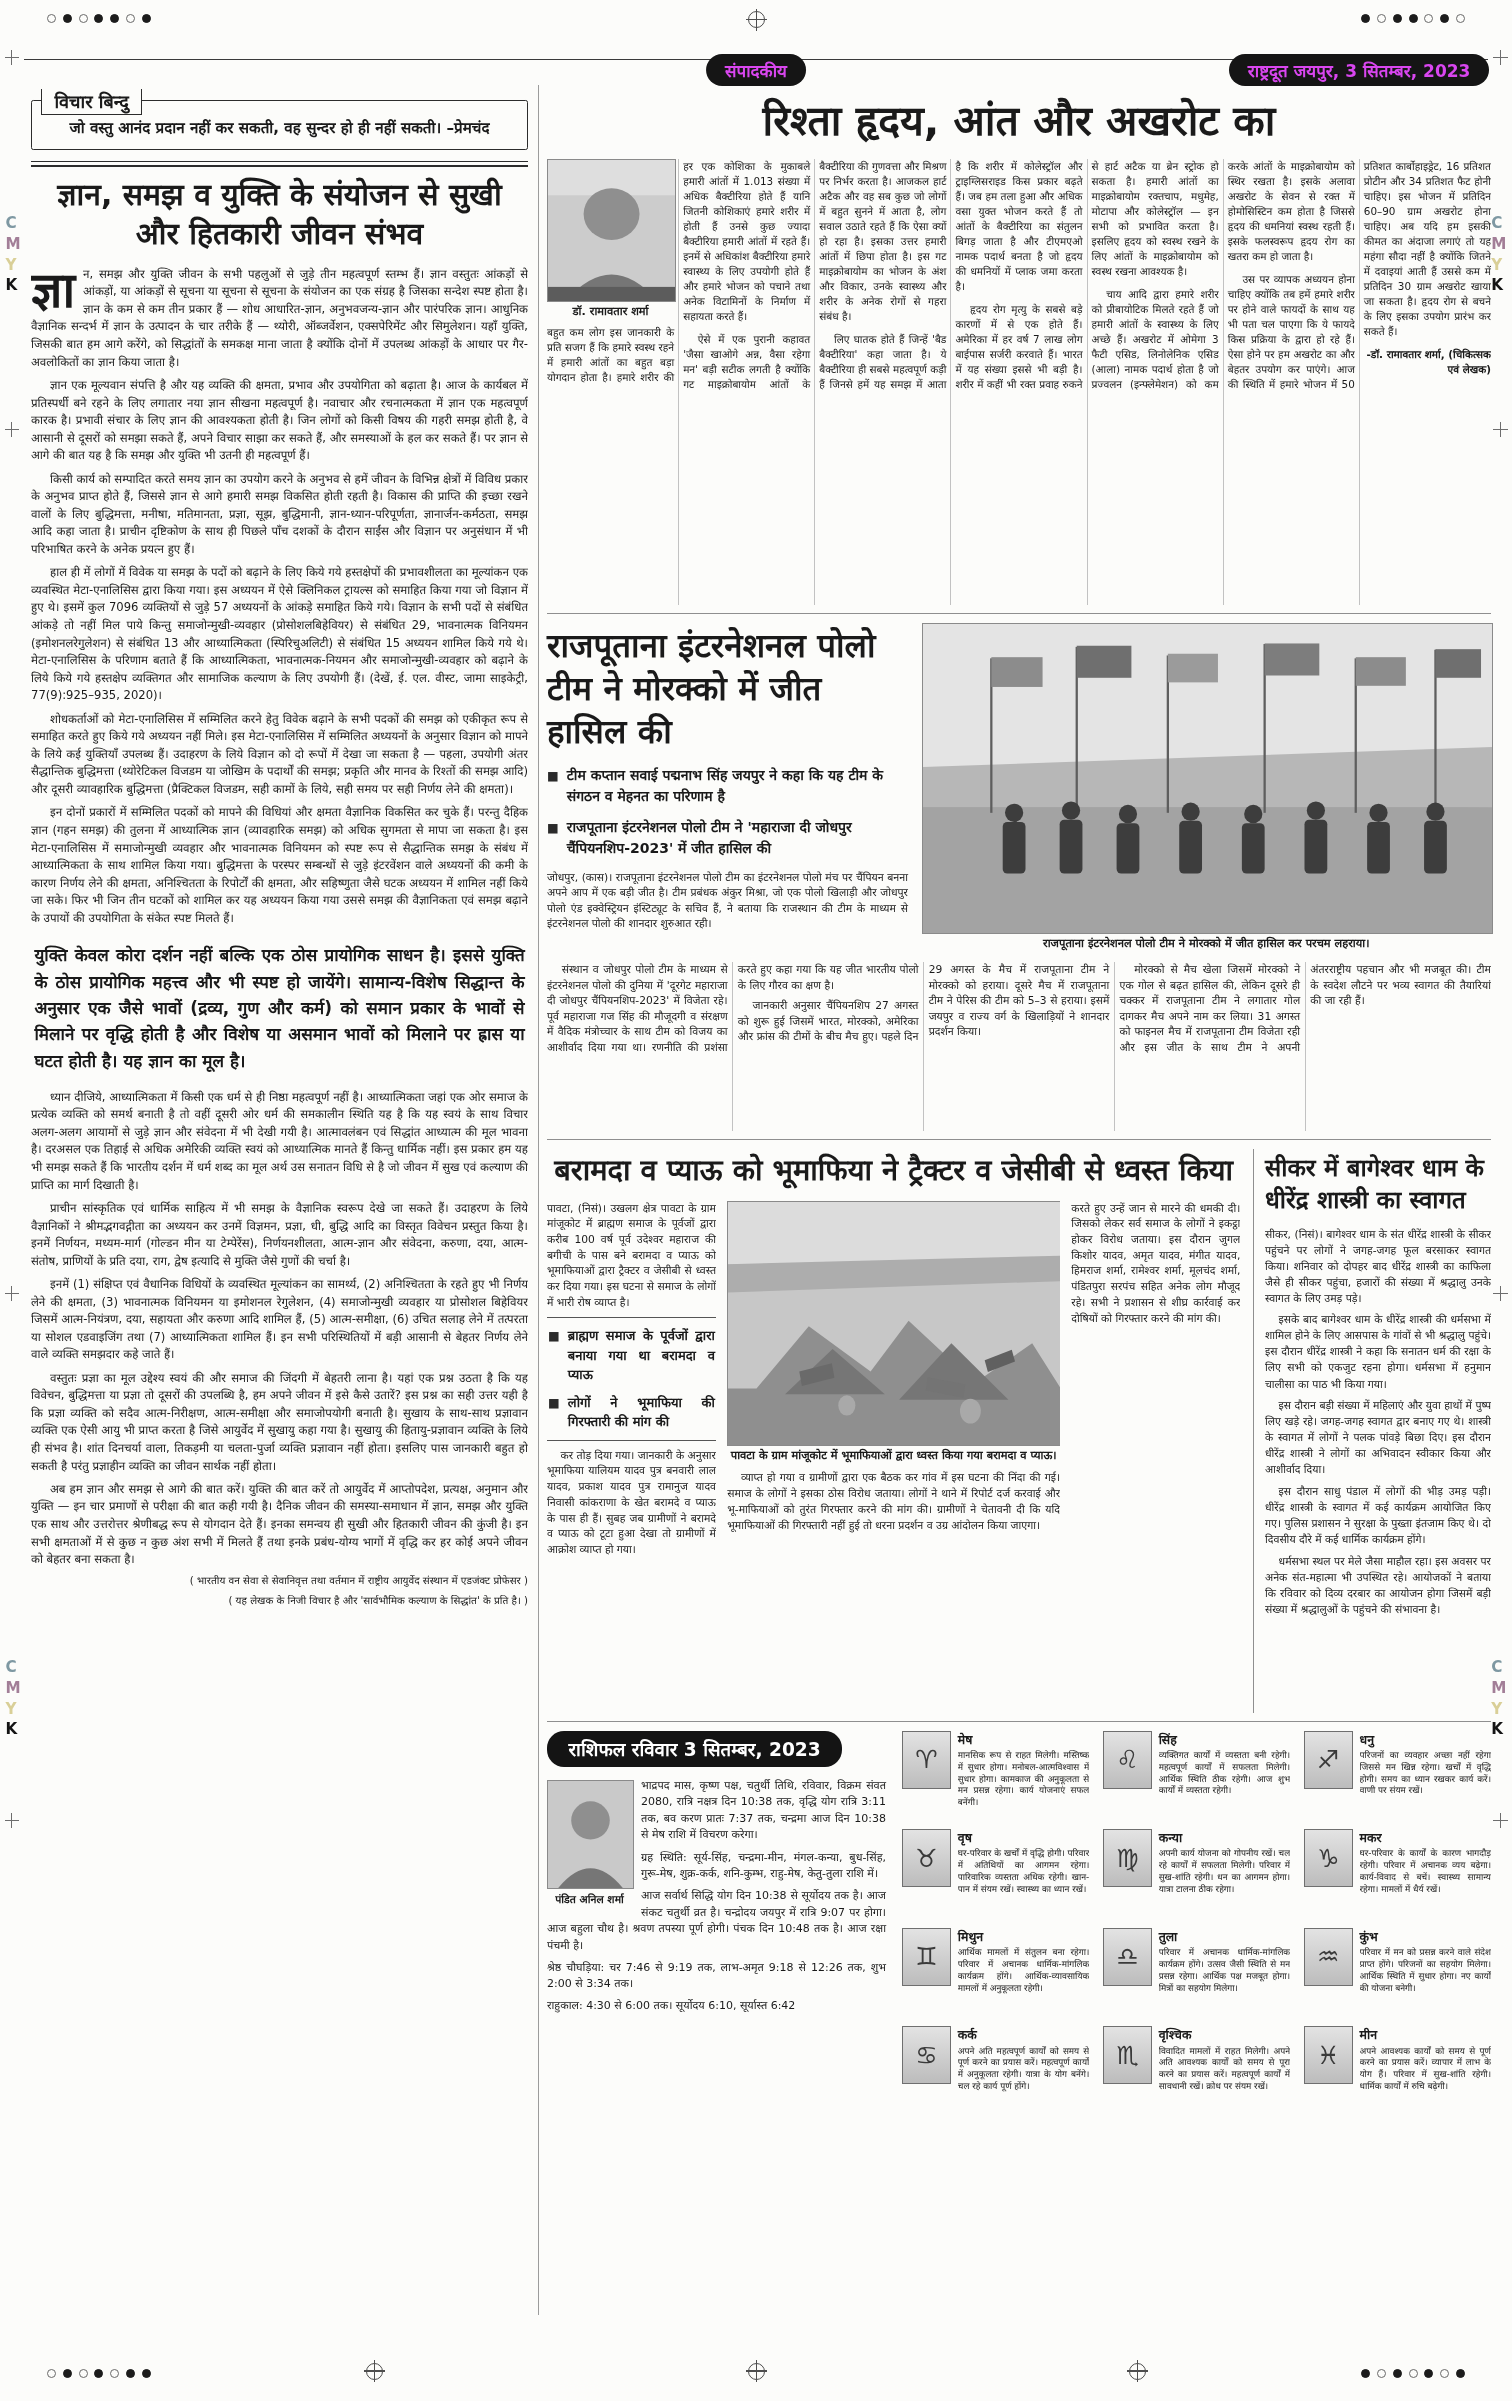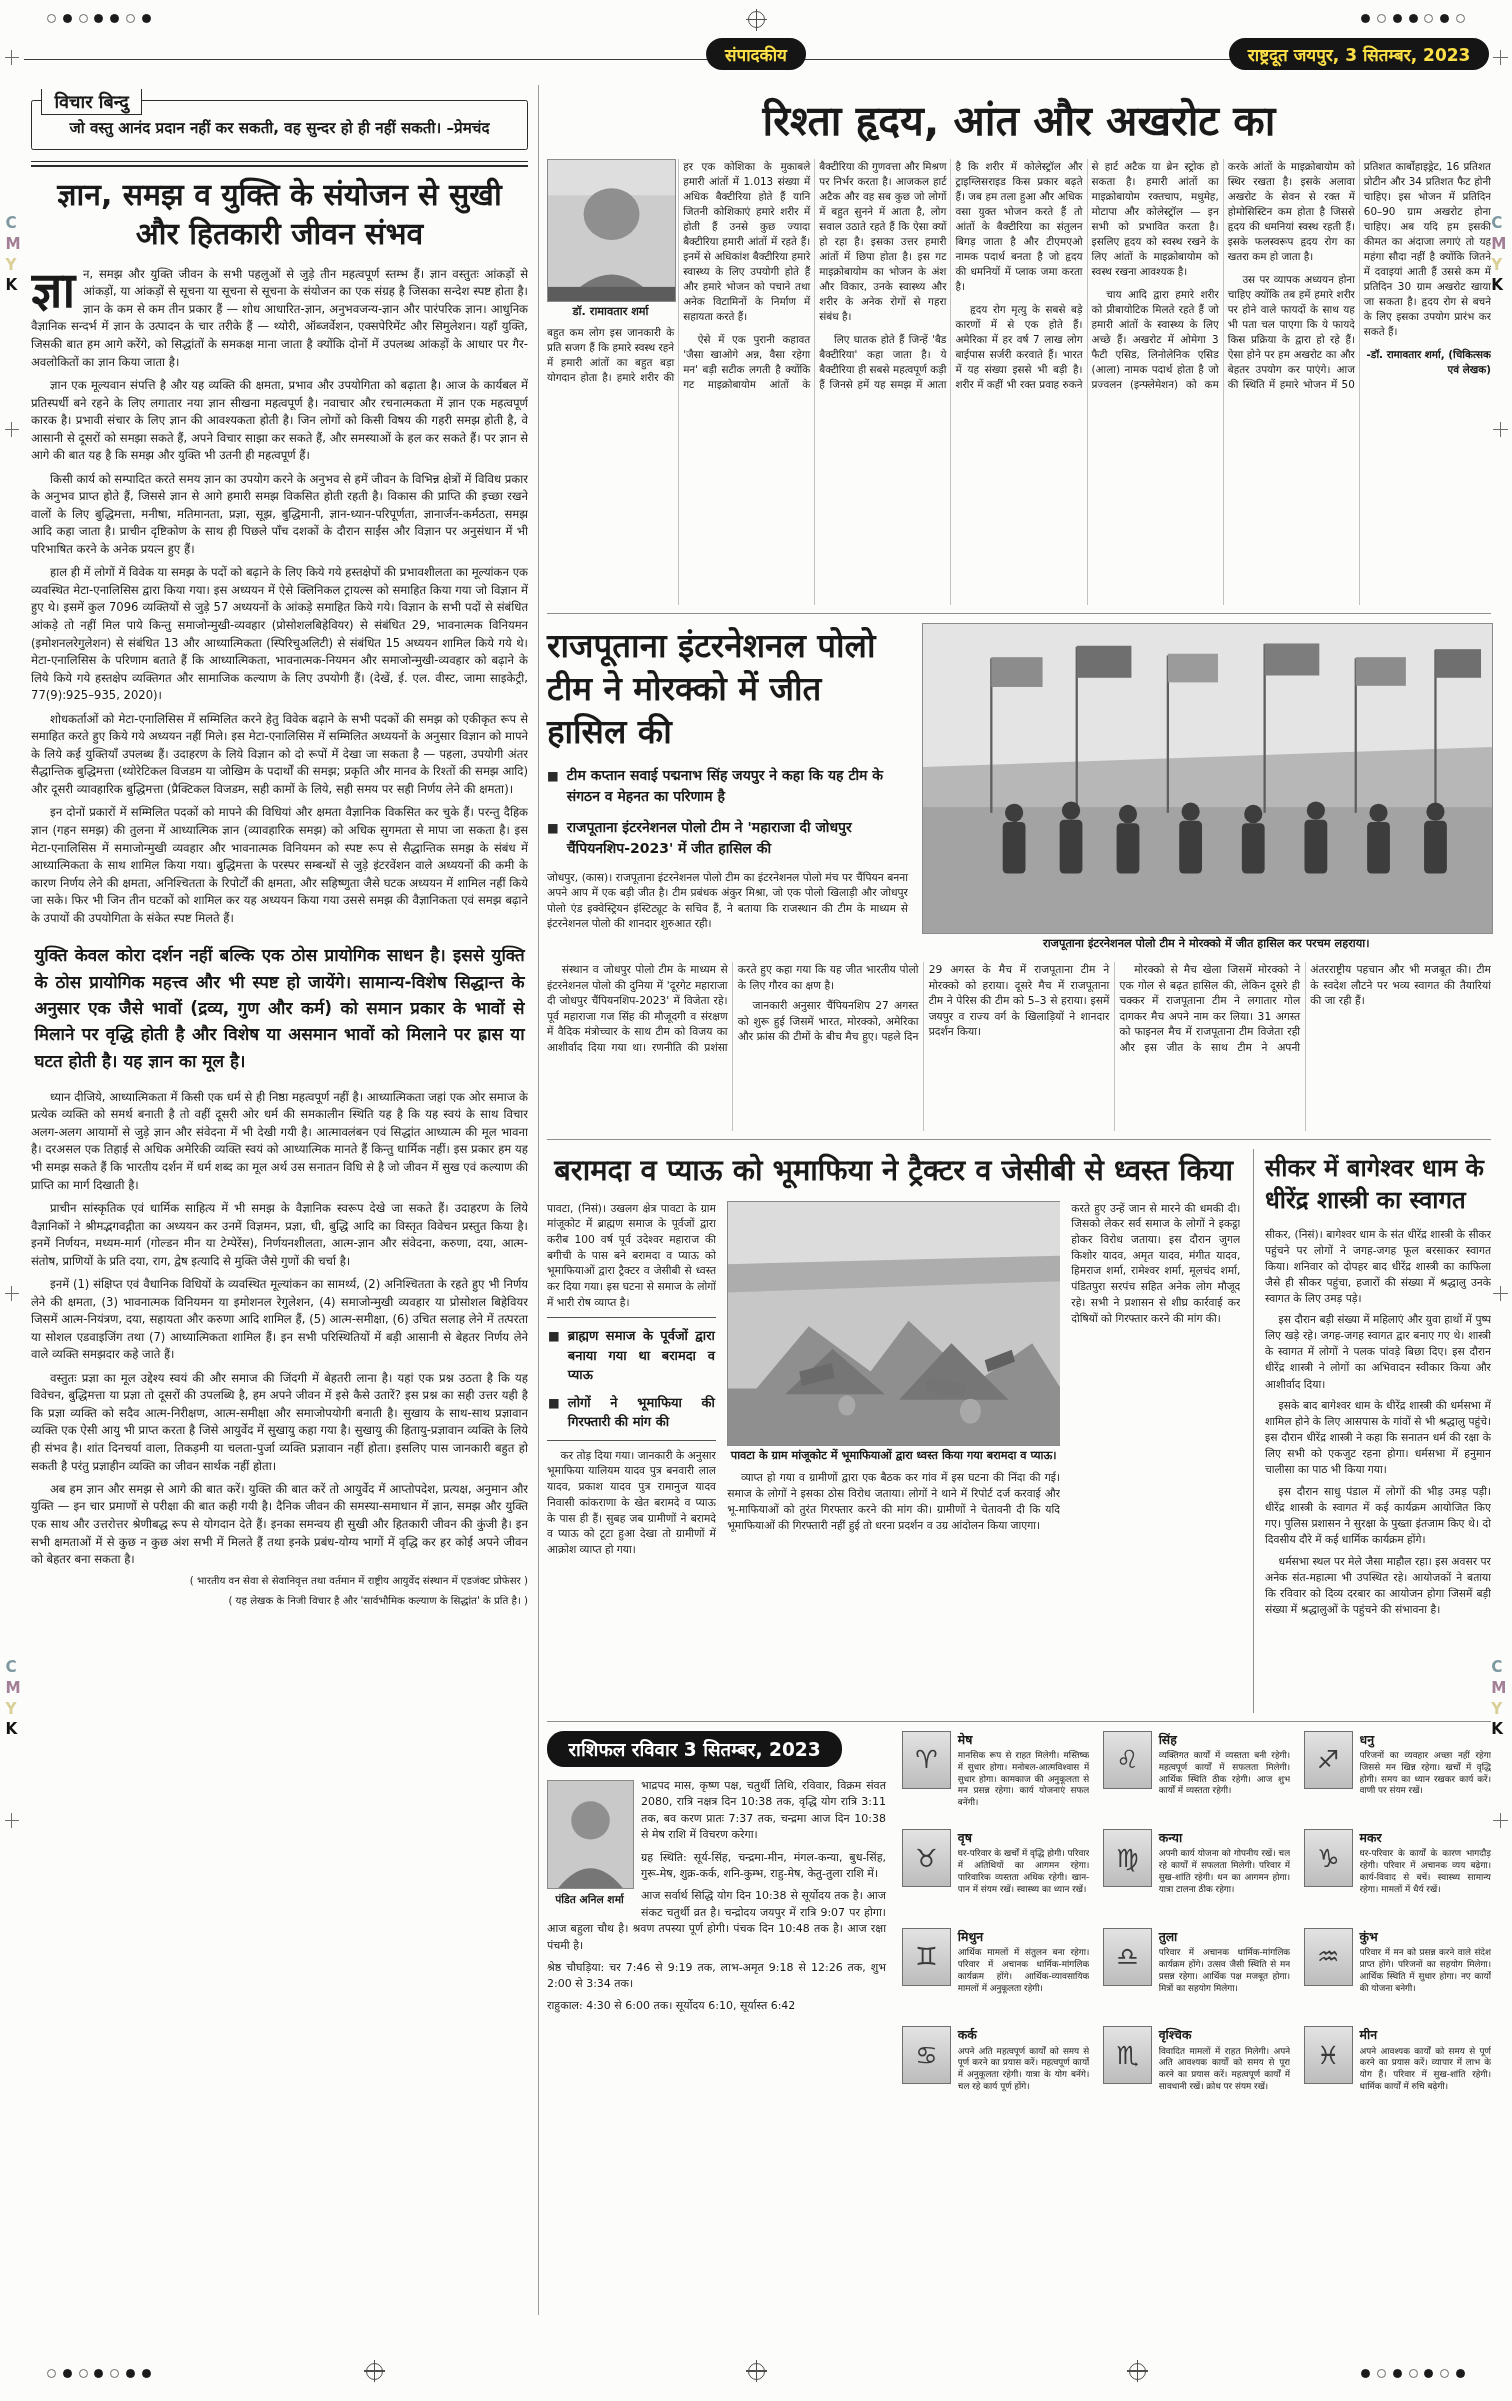--- a/index.html
+++ b/index.html
@@ -15,21 +15,21 @@
   .crosshair { position:absolute; width:17px; height:17px; border:1.1px solid #4e4e4e; border-radius:50%; box-sizing:border-box; }
   .crosshair::before { content:""; position:absolute; left:-3.4px; right:-3.4px; top:50%; height:1.1px; margin-top:-0.6px; background:#4e4e4e; }
   .crosshair::after  { content:""; position:absolute; top:-3.4px; bottom:-3.4px; left:50%; width:1.1px; margin-left:-0.6px; background:#4e4e4e; }
   .plus { position:absolute; width:14.7px; height:14.7px; }
   .plus::before { content:""; position:absolute; left:0; right:0; top:6.8px; height:1.1px; background:#6d6d6d; }
   .plus::after  { content:""; position:absolute; top:0; bottom:0; left:6.8px; width:1.1px; background:#6d6d6d; }
   .cmyk { position:absolute; display:flex; flex-direction:column; gap:5.6px; font-size:15.2px; font-weight:bold; line-height:1; }
   .cmyk .c { color:#7e98a2; } .cmyk .m { color:#a27e97; } .cmyk .y { color:#d9cf97; } .cmyk .k { color:#141414; }
   
   .topbar-line { position:absolute; left:24px; right:24px; top:59px; border-top:1.1px solid #3a3a3a; }
-  .pill { position:absolute; top:38px; background:#151515; color:#fde047; border-radius:16px;
+  .pill { position:absolute; top:54px; background:#151515; color:#d946ef; border-radius:16px;
           padding:4.5px 19px; font-size:17px; font-weight:bold; white-space:nowrap; }
   .pill.section { left:50%; transform:translateX(-50%); }
   .pill.edition { right:22.6px; }
   
   .vrule-main { position:absolute; left:538px; top:85px; height:2230px; width:0.6px; background:#9c9c9c; }
   
   .left-col { position:absolute; left:31px; top:89px; width:497px; height:2231px; overflow:hidden; }
   .vichar-box { border:1.7px solid #2c2c2c; border-radius:2.3px; position:relative; padding:17px 12.4px 9px; margin-top:11.3px; }
   .vichar-tab { position:absolute; top:-14.7px; left:9px; background:#fcfcfa; border:1.7px solid #2c2c2c;
                 padding:1.1px 12.4px; font-size:18px; font-weight:bold; }
@@ -333,22 +333,22 @@
           <div class="bhu-col">
             <p class="first">करते हुए उन्हें जान से मारने की धमकी दी। जिसको लेकर सर्व समाज के लोगों ने इकट्ठा होकर विरोध जताया। इस दौरान जुगल किशोर यादव, अमृत यादव, मंगीत यादव, हिमराज शर्मा, रामेश्वर शर्मा, मूलचंद शर्मा, पंडितपुरा सरपंच सहित अनेक लोग मौजूद रहे। सभी ने प्रशासन से शीघ्र कार्रवाई कर दोषियों को गिरफ्तार करने की मांग की।</p>
           </div>
         </div>
       </section>
 
       <section class="sikar">
         <h1 class="sikar-headline">सीकर में बागेश्वर धाम के धीरेंद्र शास्त्री का स्वागत</h1>
         <div class="sikar-body">
           <p class="first">सीकर, (निसं)। बागेश्वर धाम के संत धीरेंद्र शास्त्री के सीकर पहुंचने पर लोगों ने जगह-जगह फूल बरसाकर स्वागत किया। शनिवार को दोपहर बाद धीरेंद्र शास्त्री का काफिला जैसे ही सीकर पहुंचा, हजारों की संख्या में श्रद्धालु उनके स्वागत के लिए उमड़ पड़े।</p>
+          <p>इसके बाद बागेश्वर धाम के धीरेंद्र शास्त्री की धर्मसभा में शामिल होने के लिए आसपास के गांवों से भी श्रद्धालु पहुंचे। इस दौरान धीरेंद्र शास्त्री ने कहा कि सनातन धर्म की रक्षा के लिए सभी को एकजुट रहना होगा। धर्मसभा में हनुमान चालीसा का पाठ भी किया गया।</p>
           <p>इस दौरान बड़ी संख्या में महिलाएं और युवा हाथों में पुष्प लिए खड़े रहे। जगह-जगह स्वागत द्वार बनाए गए थे। शास्त्री के स्वागत में लोगों ने पलक पांवड़े बिछा दिए। इस दौरान धीरेंद्र शास्त्री ने लोगों का अभिवादन स्वीकार किया और आशीर्वाद दिया।</p>
-          <p>इसके बाद बागेश्वर धाम के धीरेंद्र शास्त्री की धर्मसभा में शामिल होने के लिए आसपास के गांवों से भी श्रद्धालु पहुंचे। इस दौरान धीरेंद्र शास्त्री ने कहा कि सनातन धर्म की रक्षा के लिए सभी को एकजुट रहना होगा। धर्मसभा में हनुमान चालीसा का पाठ भी किया गया।</p>
           <p>इस दौरान साधु पंडाल में लोगों की भीड़ उमड़ पड़ी। धीरेंद्र शास्त्री के स्वागत में कई कार्यक्रम आयोजित किए गए। पुलिस प्रशासन ने सुरक्षा के पुख्ता इंतजाम किए थे। दो दिवसीय दौरे में कई धार्मिक कार्यक्रम होंगे।</p>
           <p>धर्मसभा स्थल पर मेले जैसा माहौल रहा। इस अवसर पर अनेक संत-महात्मा भी उपस्थित रहे। आयोजकों ने बताया कि रविवार को दिव्य दरबार का आयोजन होगा जिसमें बड़ी संख्या में श्रद्धालुओं के पहुंचने की संभावना है।</p>
         </div>
       </section>
     </div>
 
     <div class="article-sep"></div>
 
     <section class="horo">
       <div class="horo-left">

